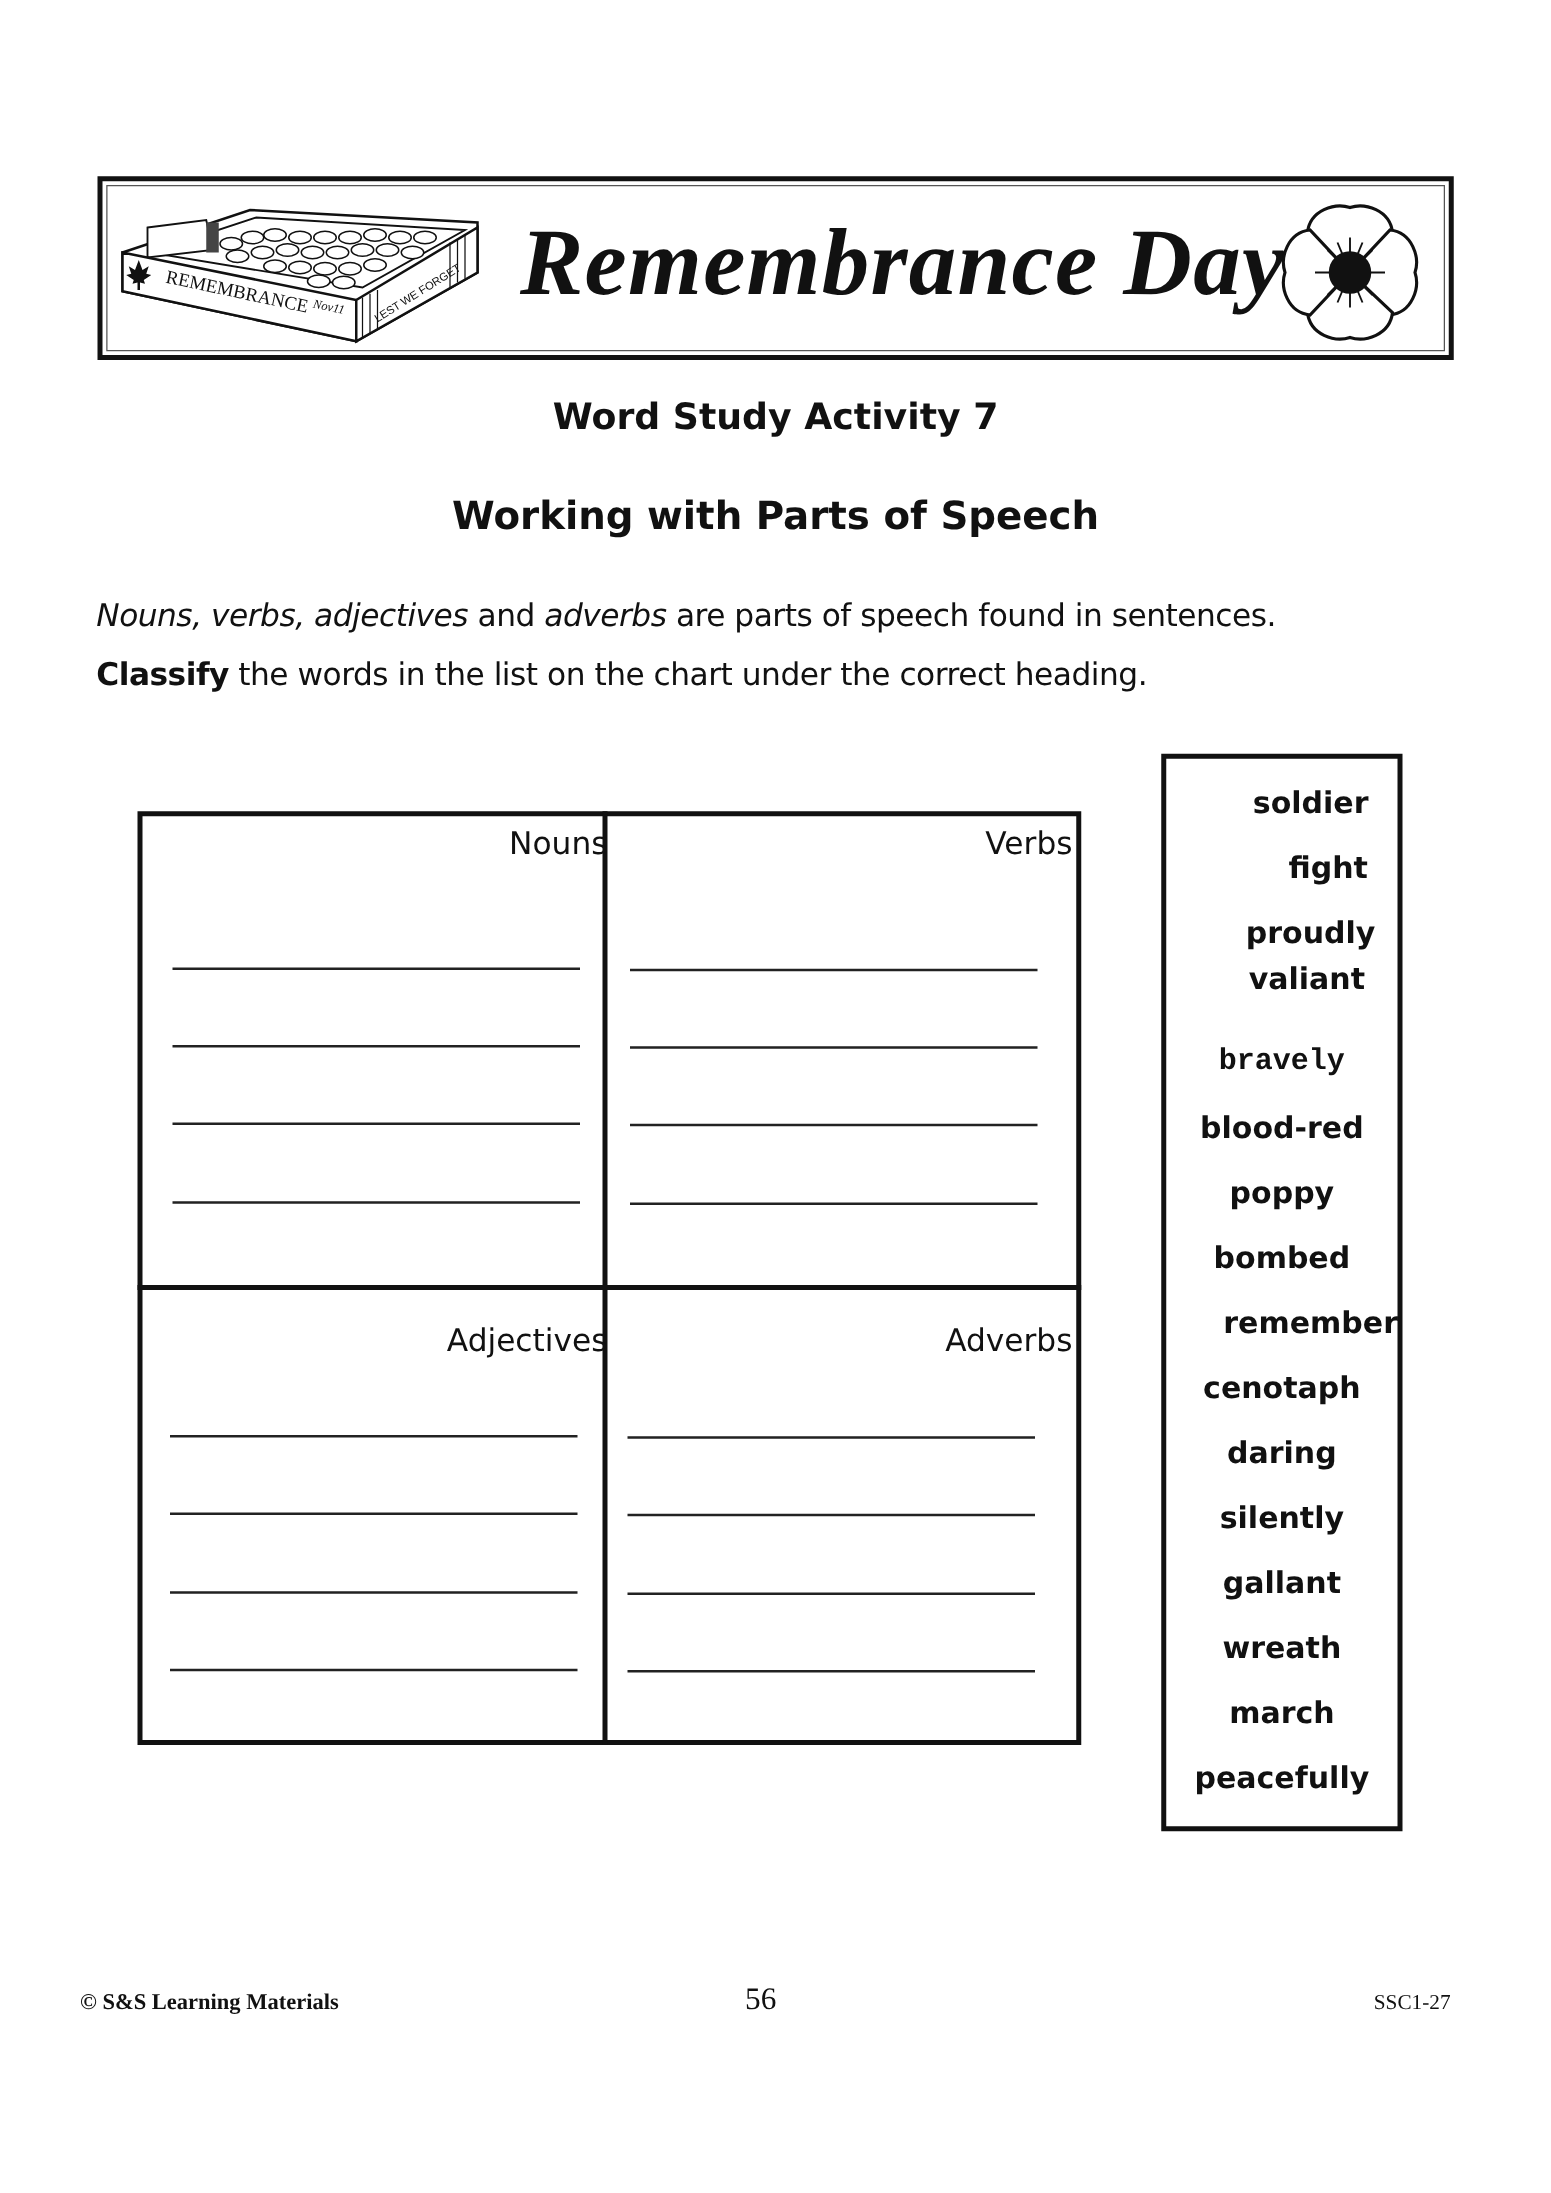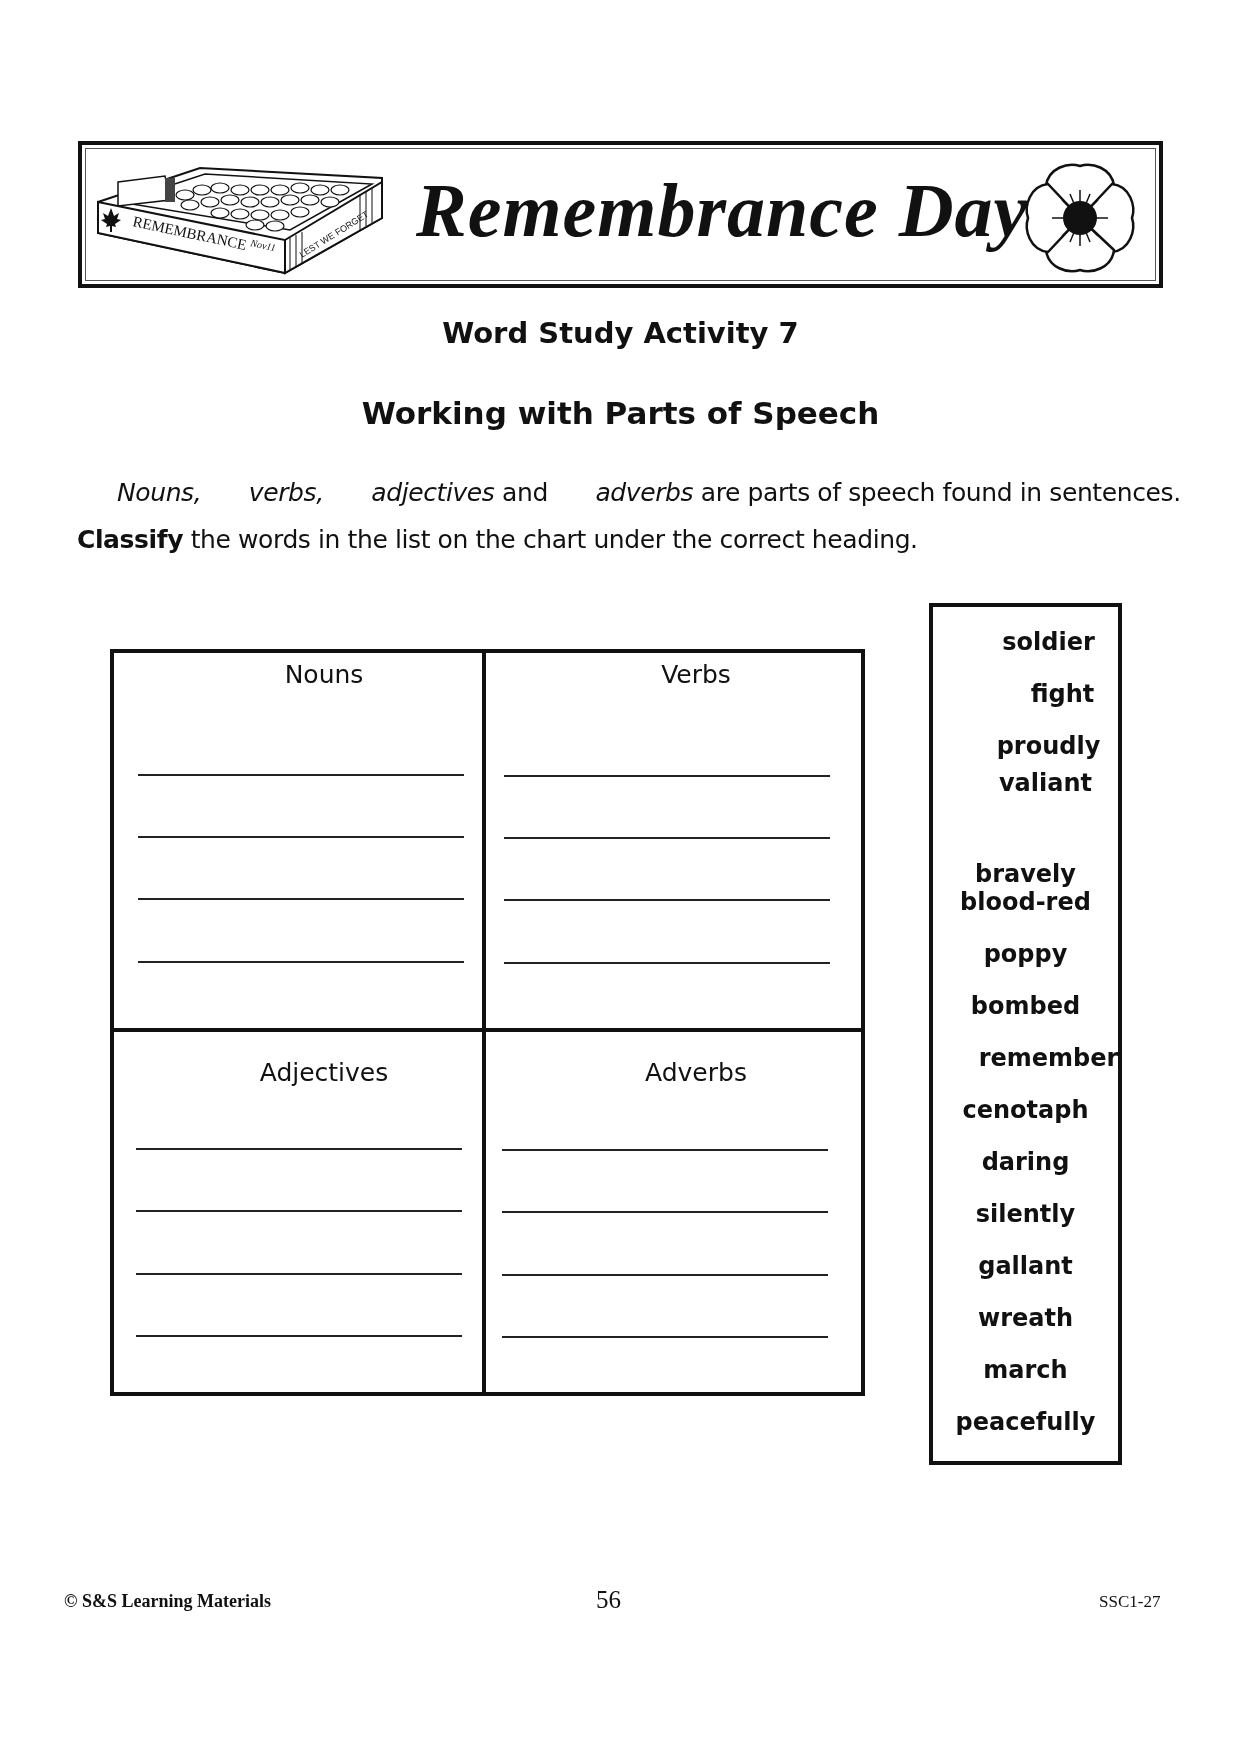--- a/index.html
+++ b/index.html
@@ -13,27 +13,27 @@
   .banner-title { left: 400px; top: 160px; width: 610px; height: 100px; font-family: "Liberation Serif", serif; font-weight: bold; font-style: italic; font-size: 76px; line-height: 100px; letter-spacing: 1px; white-space: nowrap; margin-left: 16px; }
   .poppy { left: 1018px; top: 156px; width: 124px; height: 124px; }
 
   .subtitle { left: 0; width: 1241px; text-align: center; font-weight: bold; white-space: nowrap; }
   .subtitle-1 { top: 316px; font-size: 29px; }
   .subtitle-2 { top: 395px; font-size: 31px; }
 
   .instructions { left: 77px; width: 1100px; font-size: 25px; white-space: nowrap; letter-spacing: -0.4px; }
   .instr-1 { top: 478px; }
   .instr-2 { top: 525px; }
-  .instructions i { font-style: italic; margin-left: 40px; }
+  .instructions i { font-style: italic; }
 
   
   .grid { left: 110px; top: 649px; width: 755px; height: 747px; border: 4px solid #111; box-sizing: border-box; }
   .vdiv { left: 482px; top: 649px; width: 4px; height: 747px; background: #111; }
   .hdiv { left: 110px; top: 1028px; width: 755px; height: 4px; background: #111; }
-  .cell-head { font-size: 25px; text-align: center; width: 372px; white-space: nowrap; padding-left: 24px; }
+  .cell-head { font-size: 25px; text-align: right; width: 372px; white-space: nowrap; }
   .blank { height: 2px; background: #222; width: 326px; }
 
   
   .wordbox { left: 929px; top: 603px; width: 193px; height: 862px; border: 4px solid #111; box-sizing: border-box; }
   .word { left: 929px; width: 193px; text-align: center; font-size: 24px; font-weight: bold; white-space: nowrap; line-height: 30px; }
 
   
   .footer-left { left: 64px; top: 1591px; font-family: "Liberation Serif", serif; font-weight: bold; font-size: 18px; white-space: nowrap; }
   .footer-page { left: 596px; top: 1586px; font-family: "Liberation Serif", serif; font-size: 25px; white-space: nowrap; }
   .footer-code { left: 1099px; top: 1592px; font-family: "Liberation Serif", serif; font-size: 17px; white-space: nowrap; }
@@ -162,21 +162,21 @@
 <div class="abs blank" style="left:502px; top:1149px;"></div>
 <div class="abs blank" style="left:502px; top:1211px;"></div>
 <div class="abs blank" style="left:502px; top:1274px;"></div>
 <div class="abs blank" style="left:502px; top:1336px;"></div>
 
 <div class="abs wordbox"></div>
 <div class="abs word" style="top:627px;padding-left:23px;">soldier</div>
 <div class="abs word" style="top:679px;margin-left:37px;">fight</div>
 <div class="abs word" style="top:731px;margin-left:23px;">proudly</div>
 <div class="abs word" style="top:768px;padding-left:20px;">valiant</div>
-<div class="abs word" style="top:859px;">bravely</div>
+<div class="abs word" style="top:835px;font-family:Liberation Mono, monospace;">bravely</div>
 <div class="abs word" style="top:887px;">blood-red</div>
 <div class="abs word" style="top:939px;">poppy</div>
 <div class="abs word" style="top:991px;">bombed</div>
 <div class="abs word" style="top:1043px;padding-left:23px;">remember</div>
 <div class="abs word" style="top:1095px;">cenotaph</div>
 <div class="abs word" style="top:1147px;">daring</div>
 <div class="abs word" style="top:1199px;">silently</div>
 <div class="abs word" style="top:1251px;">gallant</div>
 <div class="abs word" style="top:1303px;">wreath</div>
 <div class="abs word" style="top:1355px;">march</div>

